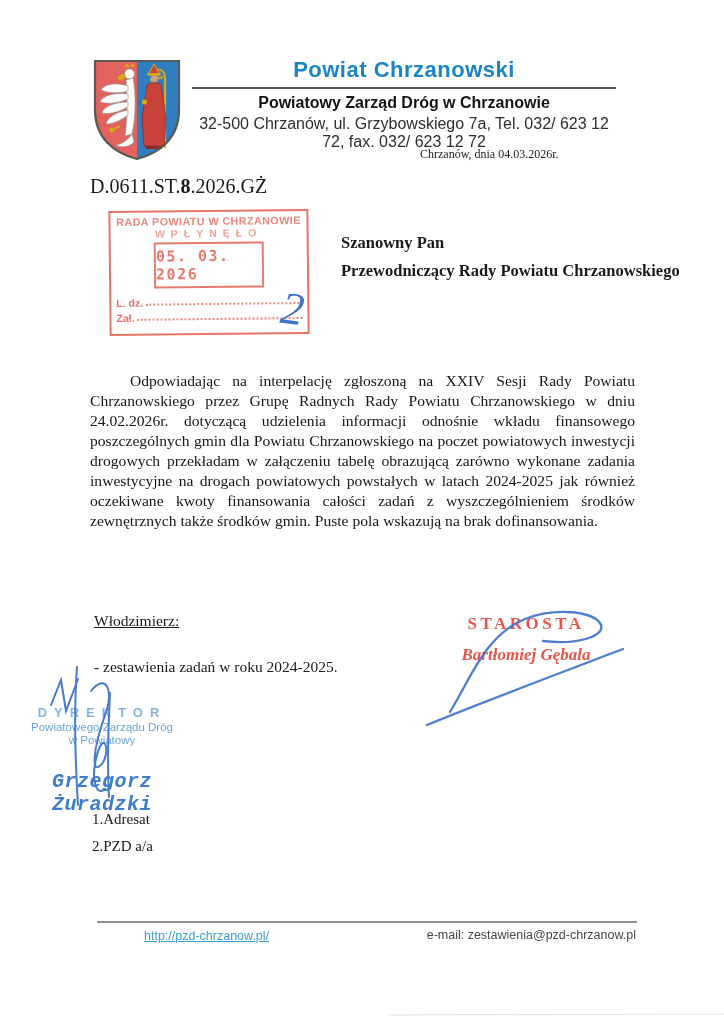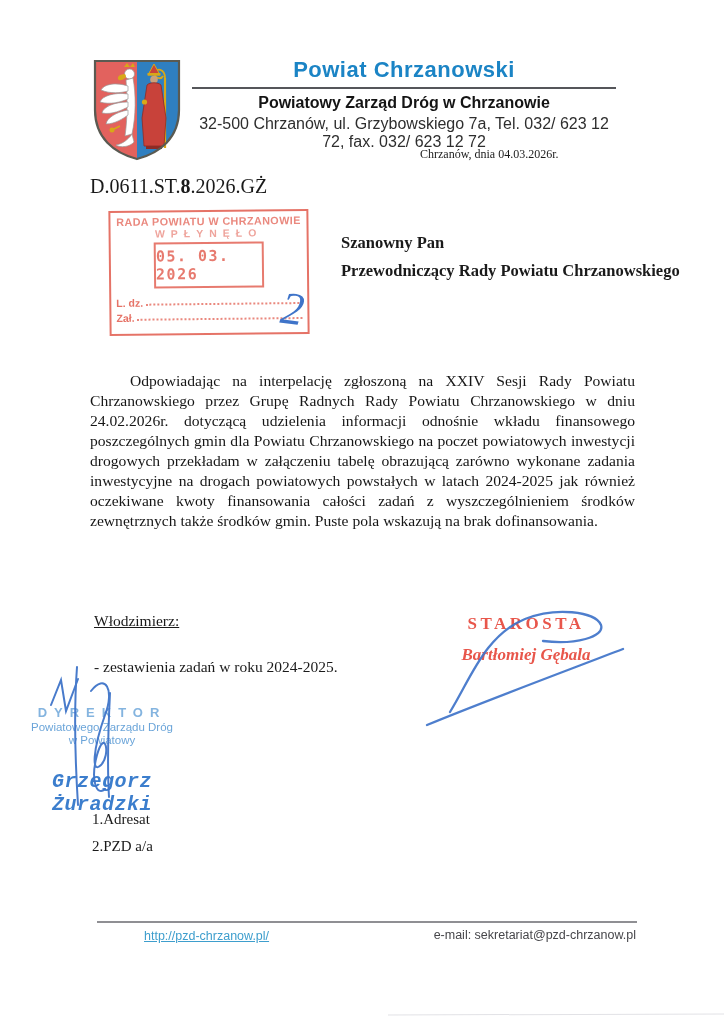--- a/index.html
+++ b/index.html
@@ -181,16 +181,16 @@
     </g>
   </svg>
 
   <div class="abs distribution">
     <div>1.Adresat</div>
     <div>2.PZD a/a</div>
   </div>
 
   <div class="abs footer-rule"></div>
   <span class="abs footer-url">http://pzd-chrzanow.pl/</span>
-  <span class="abs footer-email">e-mail: sekretariat@pzd-chrzanow.pl</span>
+  <span class="abs footer-email">e-mail: zestawienia@pzd-chrzanow.pl</span>
   <div class="abs scan-edge"></div>
 
 </div>
 
 </body></html>

